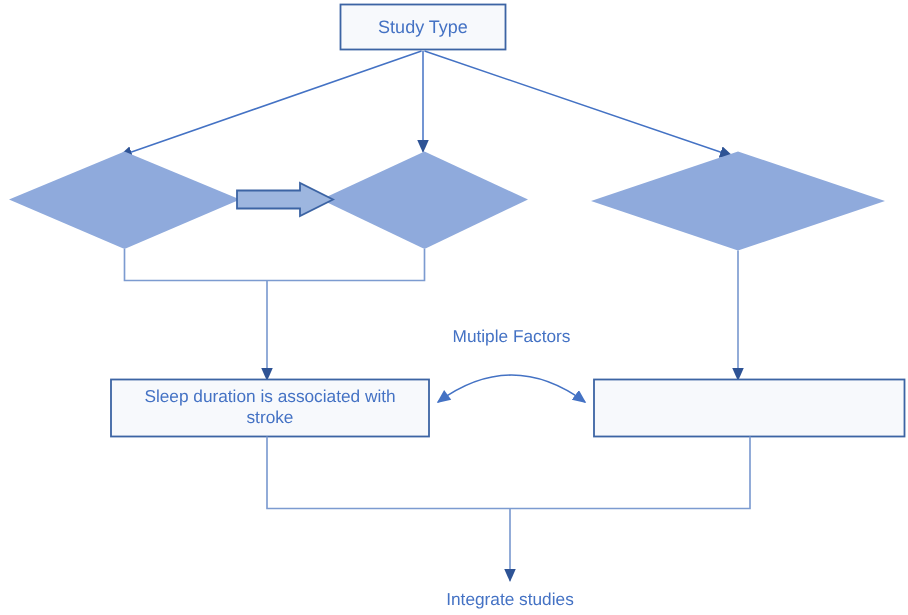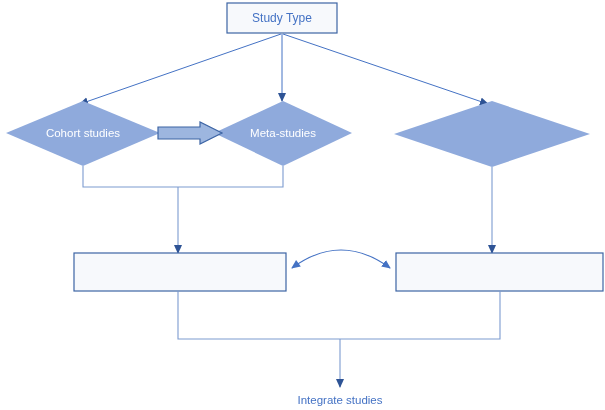--- a/index.html
+++ b/index.html
@@ -92,23 +92,23 @@
     <rect x="396" y="253" width="207" height="38" fill="#F7F9FC" stroke="#3C64A4" stroke-width="1.2"></rect>
 
     <path d="M292,268 Q341,232 390,268" fill="none" stroke="#4472C4" stroke-width="1.1" marker-end="url(#arrowLight)" marker-start="url(#arrowLightStart)"></path>
 
     <path d="M178,291 L178,339 L500,339 L500,291" fill="none" stroke="#7C9BD0" stroke-width="1.1"></path>
     <line x1="340" y1="339" x2="340" y2="387" stroke="#7C9BD0" stroke-width="1.1" marker-end="url(#arrowDark)"></line>
   </svg>
 
   <div class="node-label title-label" style="left:227px; top:3px; width:110px; height:30px;">Study Type</div>
 
-  <div class="node-label diamond-label" style="left:18px; top:118px; width:130px; height:30px;">Cohort studies</div>
-
-  <div class="node-label diamond-label" style="left:223px; top:118px; width:120px; height:30px;">Meta-studies</div>
 
 
 
+  <div class="node-label box-label" style="left:80px; top:253px; width:200px; height:38px;">Sleep duration is associated with stroke</div>
 
+
+  <div class="free-label" style="left:276px; top:219px; width:130px;">Mutiple Factors</div>
 
   <div class="free-label" style="left:275px; top:394px; width:130px;">Integrate studies</div>
 
 </div>
 
 </body></html>

